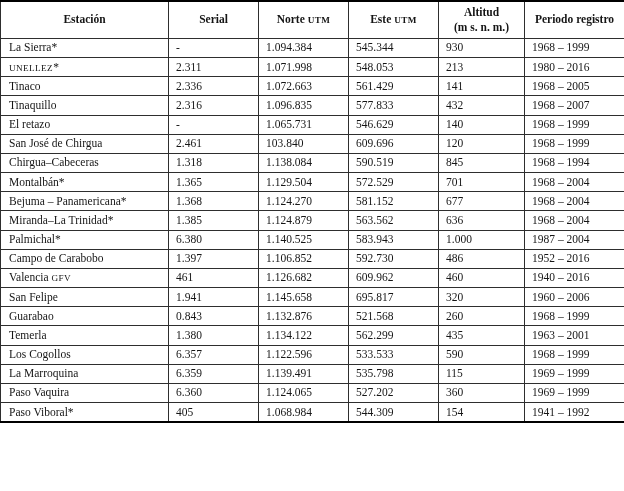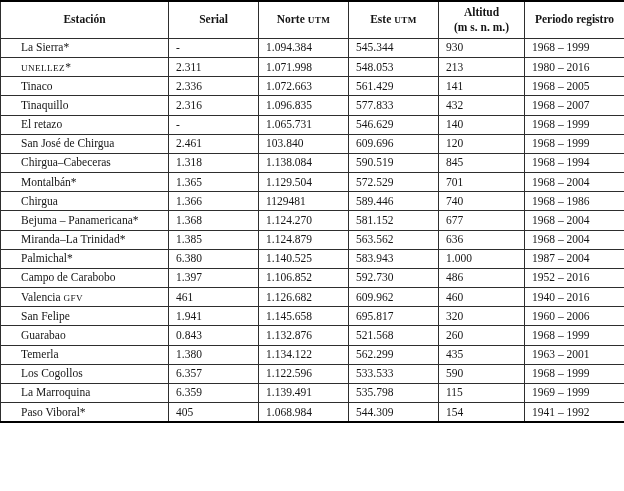--- a/index.html
+++ b/index.html
@@ -41,21 +41,21 @@
       line-height: 1.3;
       white-space: pre-line;
     }
     td {
       text-align: left;
       vertical-align: middle;
       padding: 1.5px 7px;
       line-height: 1.32;
       white-space: nowrap;
     }
-    td.col-0 { padding-left: 20px; }
+    td.col-0 { padding-left: 8px; }
     .sc {
       font-size: 0.8em;
       letter-spacing: 0.4px;
     }
   </style>
 </head>
 <body>
 
 <div class="table-wrap">
   <table>
@@ -137,28 +137,20 @@
         </tr>
         <tr>
           <td class="col-0">Montalbán*</td>
           <td class="col-1">1.365</td>
           <td class="col-2">1.129.504</td>
           <td class="col-3">572.529</td>
           <td class="col-4">701</td>
           <td class="col-5">1968 – 2004</td>
         </tr>
         <tr>
-          <td class="col-0">Chirgua</td>
-          <td class="col-1">1.366</td>
-          <td class="col-2">1129481</td>
-          <td class="col-3">589.446</td>
-          <td class="col-4">740</td>
-          <td class="col-5">1968 – 1986</td>
-        </tr>
-        <tr>
           <td class="col-0">Bejuma – Panamericana*</td>
           <td class="col-1">1.368</td>
           <td class="col-2">1.124.270</td>
           <td class="col-3">581.152</td>
           <td class="col-4">677</td>
           <td class="col-5">1968 – 2004</td>
         </tr>
         <tr>
           <td class="col-0">Miranda–La Trinidad*</td>
           <td class="col-1">1.385</td>
@@ -225,20 +217,28 @@
         </tr>
         <tr>
           <td class="col-0">La Marroquina</td>
           <td class="col-1">6.359</td>
           <td class="col-2">1.139.491</td>
           <td class="col-3">535.798</td>
           <td class="col-4">115</td>
           <td class="col-5">1969 – 1999</td>
         </tr>
         <tr>
+          <td class="col-0">Paso Vaquira</td>
+          <td class="col-1">6.360</td>
+          <td class="col-2">1.124.065</td>
+          <td class="col-3">527.202</td>
+          <td class="col-4">360</td>
+          <td class="col-5">1969 – 1999</td>
+        </tr>
+        <tr>
           <td class="col-0">Paso Viboral*</td>
           <td class="col-1">405</td>
           <td class="col-2">1.068.984</td>
           <td class="col-3">544.309</td>
           <td class="col-4">154</td>
           <td class="col-5">1941 – 1992</td>
         </tr>
       </tbody>
   </table>
 </div>

